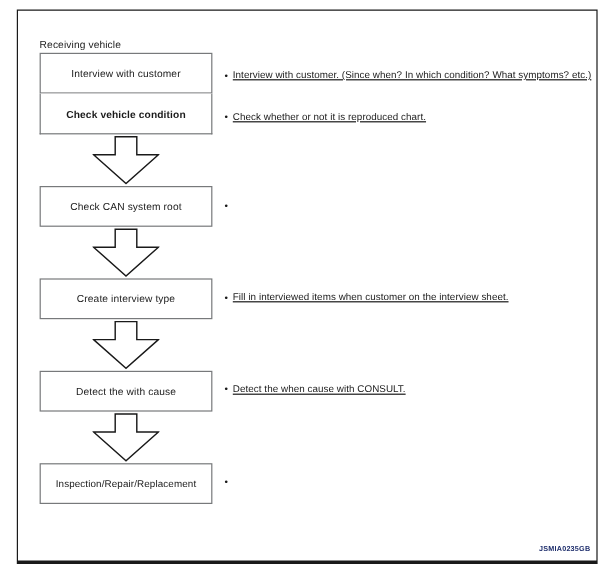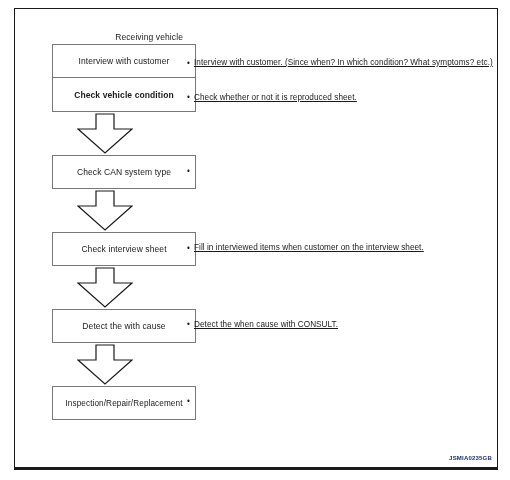--- a/index.html
+++ b/index.html
@@ -34,40 +34,39 @@
   
   .flow-col {
     position: absolute;
     left: 18px;
     top: 22px;
     width: 150px;
   }
   .group-label {
     font-size: 8.5px;
     color: #1a1a1a;
-    text-align: right;
+    text-align: left;
     letter-spacing: .1px;
     height: 13px;
     line-height: 13px;
   }
   .proc-box {
     box-sizing: border-box;
     width: 144px;
     height: 34px;
     border: 1px solid #77797b;
     background: #ffffff;
     display: flex;
     align-items: center;
     justify-content: center;
     font-size: 8.5px;
     color: #1a1a1a;
     letter-spacing: .1px;
     text-align: center;
     white-space: nowrap;
-    margin-left: 19px;
   }
   .proc-box.tight {
     font-size: 8.2px;
     text-align: center;
   }
   .proc-box.stack-bottom {
     border-top: none;
     font-weight: bold;
   }
   
@@ -131,29 +130,29 @@
       <div class="proc-box">Interview with customer</div>
 
       <div class="proc-box stack-bottom">Check vehicle condition</div>
 
       <div class="arrow-wrap">
         <svg width="56" height="41" viewBox="0 0 56 41" aria-hidden="true">
           <polygon points="19,1 37,1 37,16 55,16 28,40 1,16 19,16" fill="#ffffff" stroke="#1a1a1a" stroke-width="1.2" stroke-linejoin="miter"></polygon>
         </svg>
       </div>
 
-      <div class="proc-box">Check CAN system type</div>
-
-      <div class="arrow-wrap">
-        <svg width="56" height="41" viewBox="0 0 56 41" aria-hidden="true">
-          <polygon points="19,1 37,1 37,16 55,16 28,40 1,16 19,16" fill="#ffffff" stroke="#1a1a1a" stroke-width="1.2" stroke-linejoin="miter"></polygon>
-        </svg>
-      </div>
-
-      <div class="proc-box">Check interview sheet</div>
+      <div class="proc-box">Check CAN system root</div>
+
+      <div class="arrow-wrap">
+        <svg width="56" height="41" viewBox="0 0 56 41" aria-hidden="true">
+          <polygon points="19,1 37,1 37,16 55,16 28,40 1,16 19,16" fill="#ffffff" stroke="#1a1a1a" stroke-width="1.2" stroke-linejoin="miter"></polygon>
+        </svg>
+      </div>
+
+      <div class="proc-box">Create interview type</div>
 
       <div class="arrow-wrap">
         <svg width="56" height="41" viewBox="0 0 56 41" aria-hidden="true">
           <polygon points="19,1 37,1 37,16 55,16 28,40 1,16 19,16" fill="#ffffff" stroke="#1a1a1a" stroke-width="1.2" stroke-linejoin="miter"></polygon>
         </svg>
       </div>
 
       <div class="proc-box">Detect the with cause</div>
 
       <div class="arrow-wrap">
@@ -167,21 +166,21 @@
 
     <div class="desc-col">
 
       <div class="desc-row" style="margin-top:28px;">
         <span class="desc-bullet">•</span>
         <span class="desc-text">Interview with customer. (Since when? In which condition? What symptoms? etc.)</span>
       </div>
 
       <div class="desc-row" style="margin-top:26px;">
         <span class="desc-bullet">•</span>
-        <span class="desc-text">Check whether or not it is reproduced sheet.</span>
+        <span class="desc-text">Check whether or not it is reproduced chart.</span>
       </div>
 
       <div class="desc-row" style="margin-top:65px;">
         <span class="desc-bullet">•</span>
       </div>
 
       <div class="desc-row" style="margin-top:68px;">
         <span class="desc-bullet">•</span>
         <span class="desc-text">Fill in interviewed items when customer on the interview sheet.</span>
       </div>

